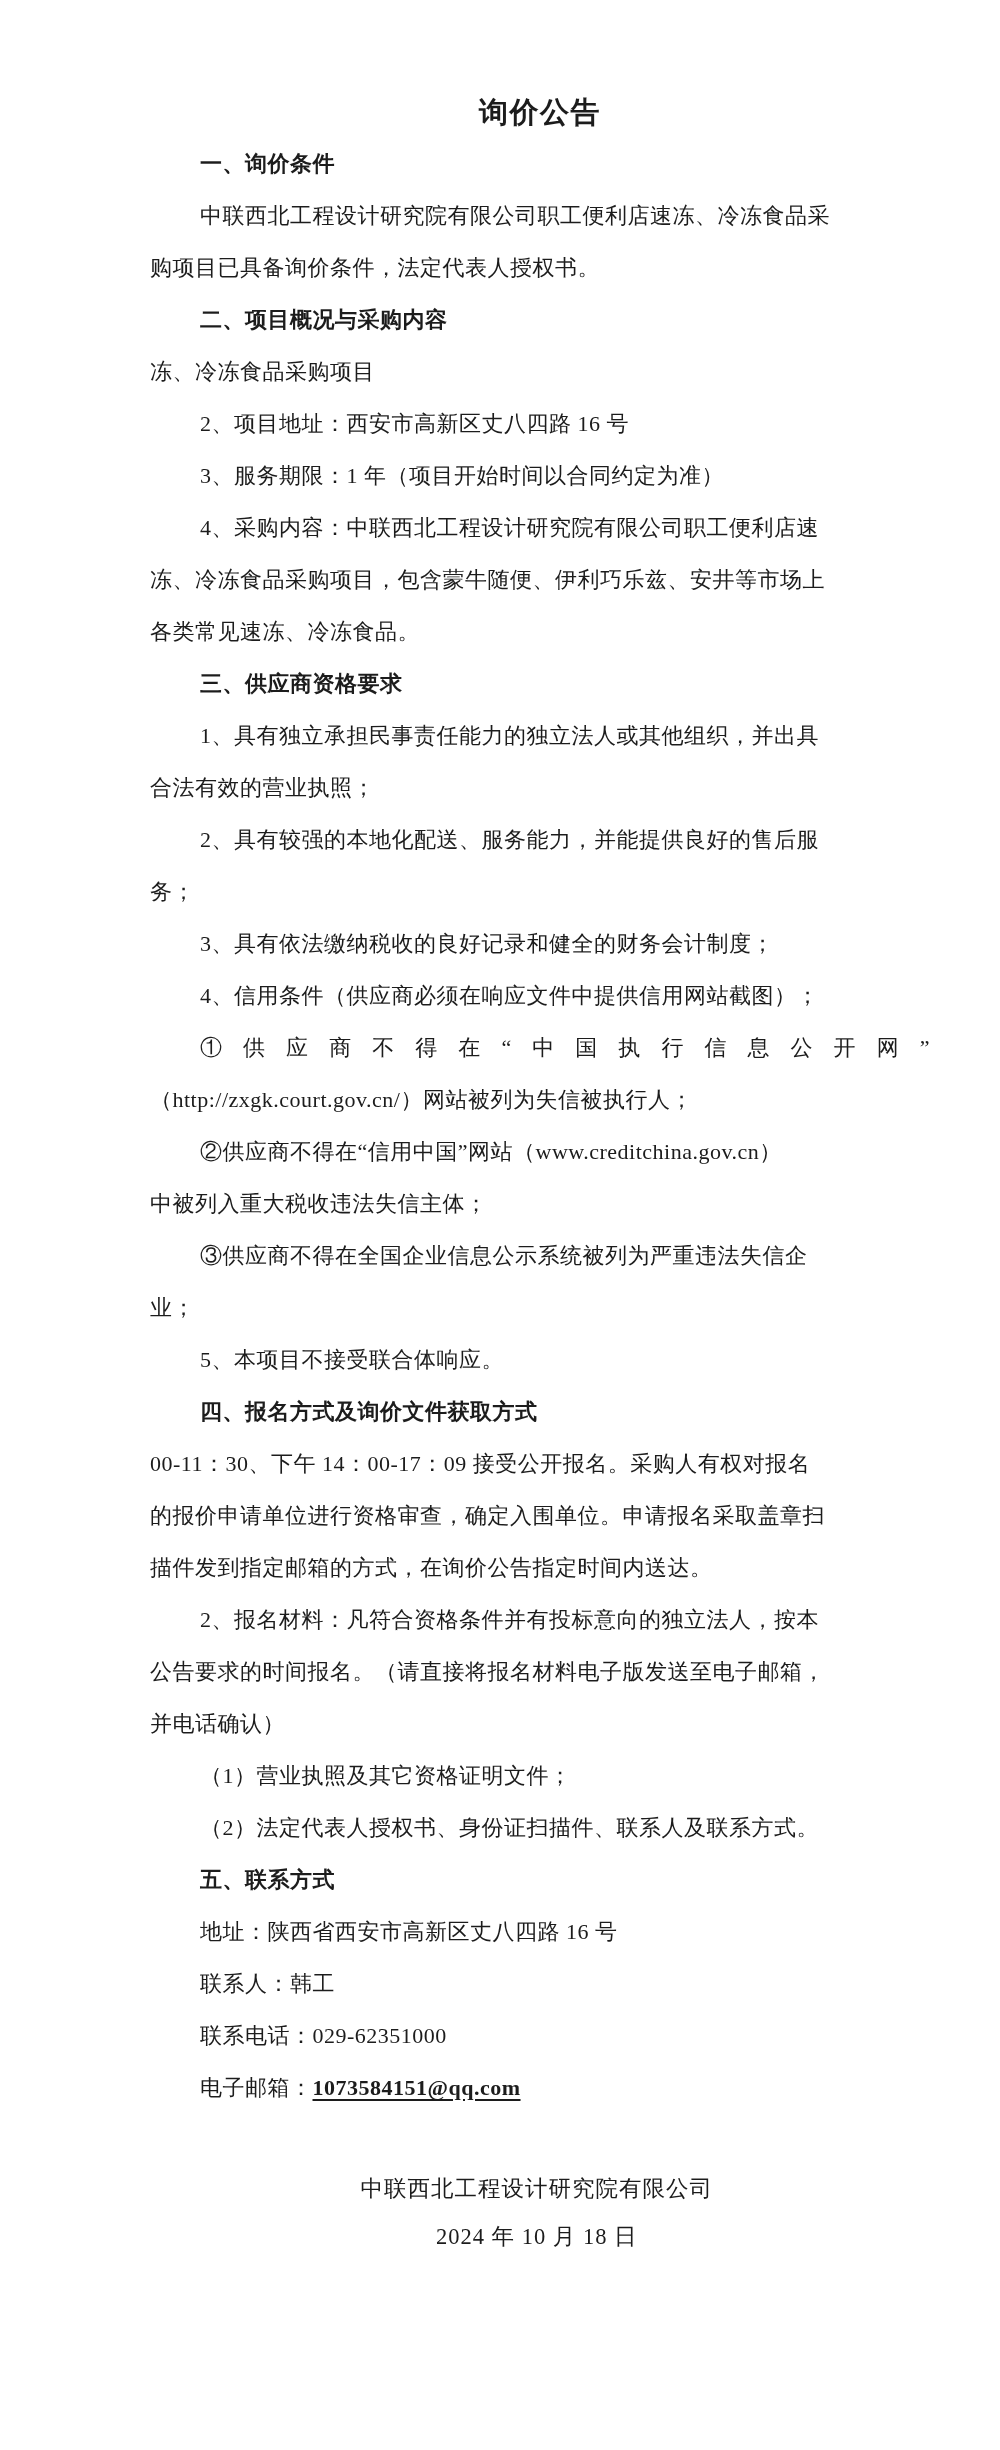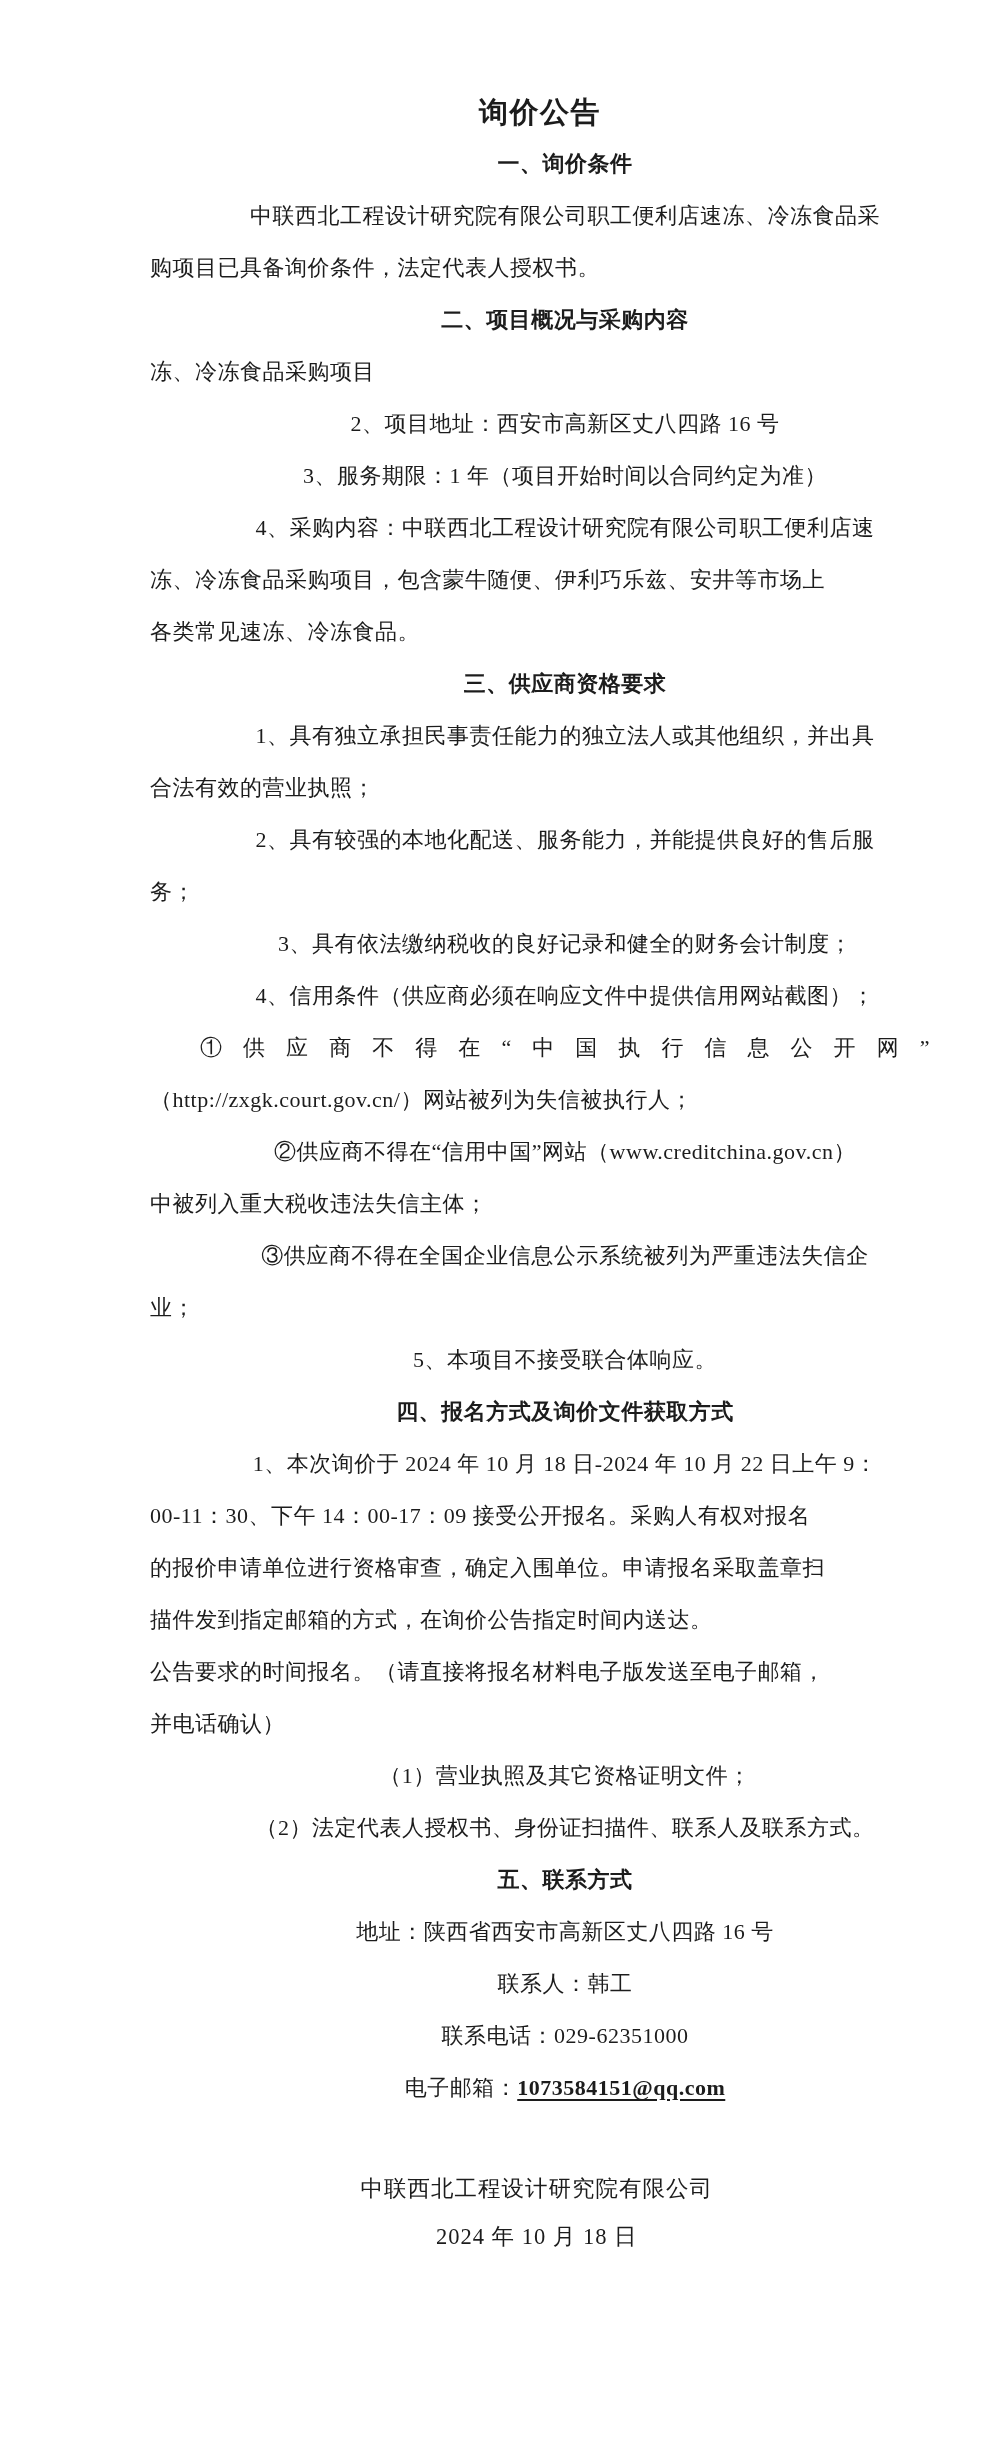--- a/index.html
+++ b/index.html
@@ -11,21 +11,21 @@
   .page{box-sizing:border-box;width:1000px;height:2450px;padding:86px 70px 0 150px;}
   .title{
     font-size:29px;font-weight:700;letter-spacing:1.5px;
     height:52px;line-height:52px;text-align:center;
   }
   .line{
     font-size:22px;height:52px;line-height:52px;
     letter-spacing:0.5px;white-space:nowrap;
   }
   .line.heading{font-weight:700;}
-  .line.heading,.line.first,.line.email,.line.justify{padding-left:50px;text-align:center;}
+  .line.heading,.line.first,.line.email,.line.justify{padding-left:50px;}
   .line.justify{
     white-space:normal;text-align:justify;text-align-last:justify;
   }
   .email-link{text-decoration:underline;text-underline-offset:4px;font-weight:bold;}
   .signature{
     width:fit-content;margin:51px 217px 0 auto;text-align:center;
   }
   .signature .sig-line{
     font-size:22.5px;height:48px;line-height:48px;letter-spacing:1px;white-space:nowrap;
   }
@@ -55,24 +55,24 @@
       <div class="line first">3、具有依法缴纳税收的良好记录和健全的财务会计制度；</div>
       <div class="line first">4、信用条件（供应商必须在响应文件中提供信用网站截图）；</div>
       <div class="line justify">①供应商不得在“中国执行信息公开网”</div>
       <div class="line cont">（http://zxgk.court.gov.cn/）网站被列为失信被执行人；</div>
       <div class="line first">②供应商不得在“信用中国”网站（www.creditchina.gov.cn）</div>
       <div class="line cont">中被列入重大税收违法失信主体；</div>
       <div class="line first">③供应商不得在全国企业信息公示系统被列为严重违法失信企</div>
       <div class="line cont">业；</div>
       <div class="line first">5、本项目不接受联合体响应。</div>
       <div class="line heading">四、报名方式及询价文件获取方式</div>
-      <div class="line first">1、本次询价于 2024 年 10 月 18 日-2024 年 10 月 22 日上午 9：</div>
       <div class="line cont">00-11：30、下午 14：00-17：09 接受公开报名。采购人有权对报名</div>
       <div class="line cont">的报价申请单位进行资格审查，确定入围单位。申请报名采取盖章扫</div>
       <div class="line cont">描件发到指定邮箱的方式，在询价公告指定时间内送达。</div>
+      <div class="line first">2、报名材料：凡符合资格条件并有投标意向的独立法人，按本</div>
       <div class="line cont">公告要求的时间报名。（请直接将报名材料电子版发送至电子邮箱，</div>
       <div class="line cont">并电话确认）</div>
       <div class="line first">（1）营业执照及其它资格证明文件；</div>
       <div class="line first">（2）法定代表人授权书、身份证扫描件、联系人及联系方式。</div>
       <div class="line heading">五、联系方式</div>
       <div class="line first">地址：陕西省西安市高新区丈八四路 16 号</div>
       <div class="line first">联系人：韩工</div>
       <div class="line first">联系电话：029-62351000</div>
       <div class="line email"><span>电子邮箱：</span><span class="email-link">1073584151@qq.com</span></div>
     </div>

